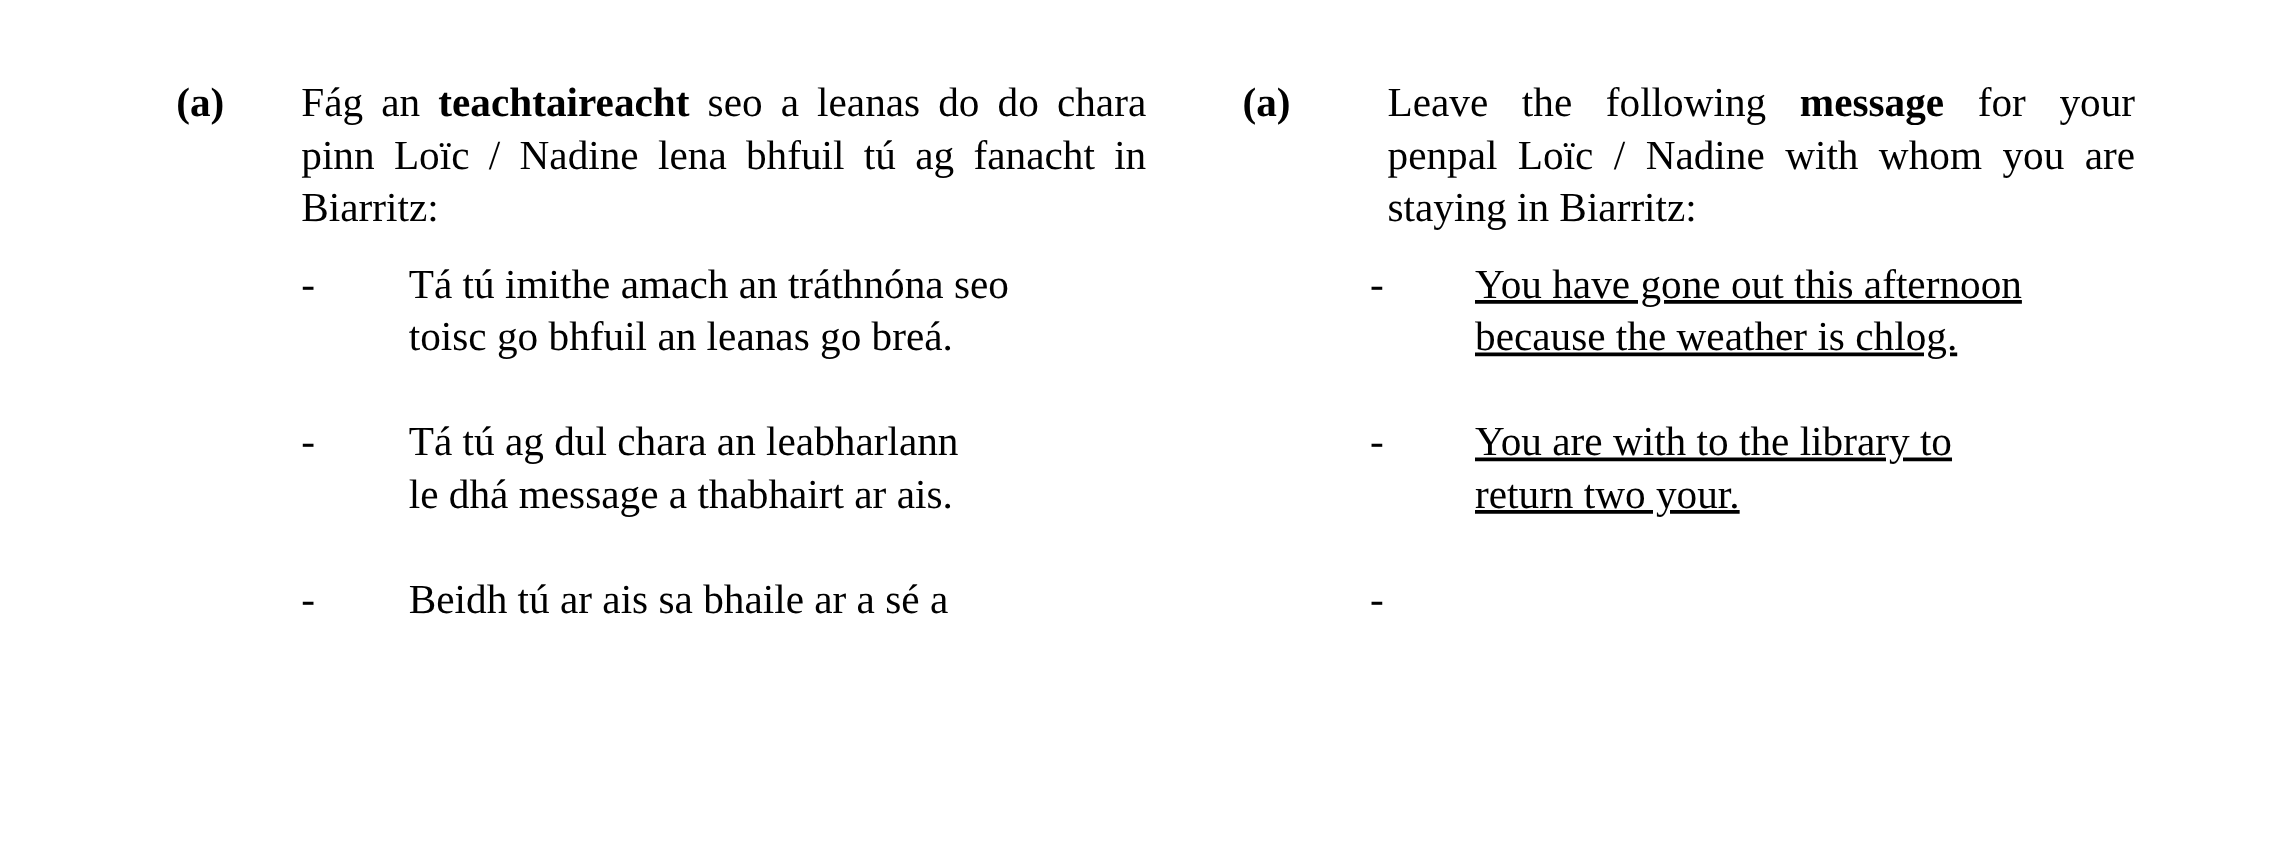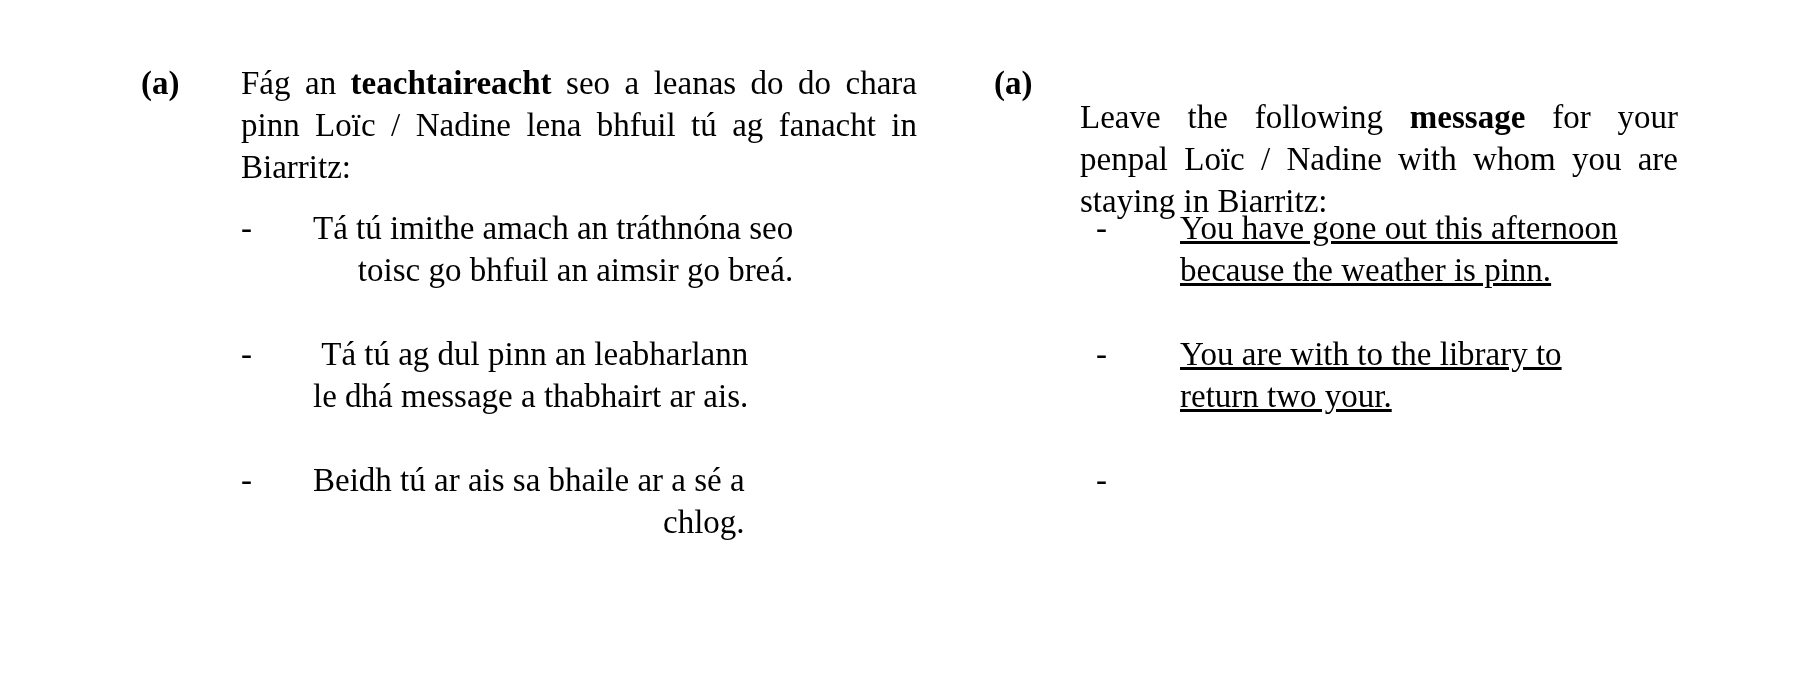--- a/index.html
+++ b/index.html
@@ -29,82 +29,81 @@
       left: 0;
       top: 0;
       font-weight: bold;
     }
     .intro {
       position: absolute;
       text-align: justify;
       text-align-last: left;
     }
     .col-left .intro { left: 100px; width: 676px; }
-    .col-right .intro { left: 86px; width: 598px; margin-top: 34px; }
+    .col-right .intro { left: 116px; width: 598px; }
     .intro b { font-weight: bold; }
 
     .bullet {
       position: absolute;
     }
     .bullet .dash {
       position: absolute;
       left: 0;
       top: 0;
     }
     .bullet .text {
       position: absolute;
       white-space: nowrap;
     }
     .col-left .bullet { left: 100px; }
     .col-right .bullet { left: 102px; }
-    .col-left .bullet .text { left: 72px; text-align: right; }
+    .col-left .bullet .text { left: 86px; }
     .col-right .bullet .text { left: 84px; text-decoration: underline; }
     .line { display: block; }
   </style>
 </head>
 <body>
 
 <div class="column col-left">
   <span class="label">(a)</span>
   <div class="intro"><span>Fág an </span><b>teachtaireacht</b><span> seo a leanas do do chara pinn Loïc / Nadine lena bhfuil tú ag fanacht in Biarritz:</span></div>
 
   <div class="bullet" style="top:145px;">
     <span class="dash">-</span>
     <div class="text">
       <span class="line">Tá tú imithe amach an tráthnóna seo</span>
-      <span class="line">toisc go bhfuil an aimsir go breá.</span>
+      <span class="line">toisc go bhfuil an leanas go breá.</span>
     </div>
   </div>
 
   <div class="bullet" style="top:271px;">
     <span class="dash">-</span>
     <div class="text">
-      <span class="line">Tá tú ag dul pinn an leabharlann</span>
+      <span class="line">Tá tú ag dul chara an leabharlann</span>
       <span class="line">le dhá message a thabhairt ar ais.</span>
     </div>
   </div>
 
   <div class="bullet" style="top:397px;">
     <span class="dash">-</span>
     <div class="text">
       <span class="line">Beidh tú ar ais sa bhaile ar a sé a</span>
-      <span class="line">chlog.</span>
     </div>
   </div>
 </div>
 
 <div class="column col-right">
   <span class="label">(a)</span>
   <div class="intro"><span>Leave the following </span><b>message</b><span> for your penpal Loïc / Nadine with whom you are staying in Biarritz:</span></div>
 
   <div class="bullet" style="top:145px;">
     <span class="dash">-</span>
     <div class="text">
       <span class="line">You have gone out this afternoon</span>
-      <span class="line">because the weather is pinn.</span>
+      <span class="line">because the weather is chlog.</span>
     </div>
   </div>
 
   <div class="bullet" style="top:271px;">
     <span class="dash">-</span>
     <div class="text">
       <span class="line">You are with to the library to</span>
       <span class="line">return two your.</span>
     </div>
   </div>

